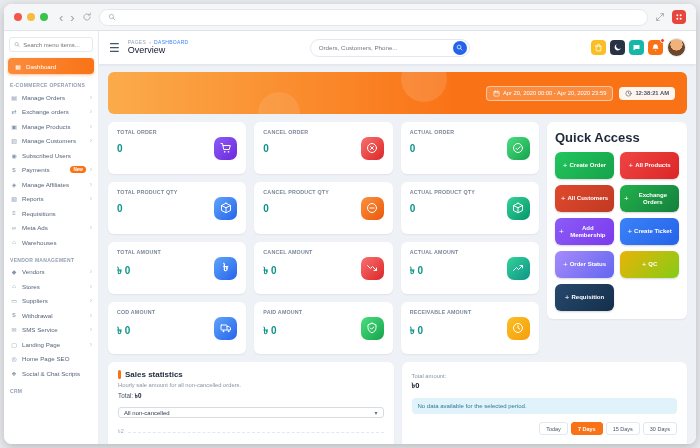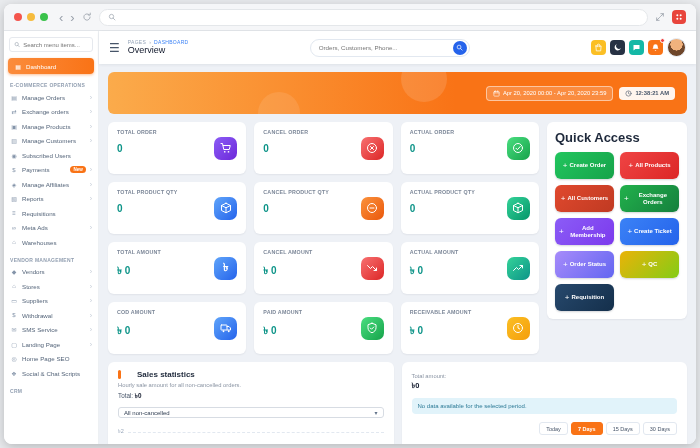--- a/index.html
+++ b/index.html
@@ -63,21 +63,21 @@
 .stat .ic{width:23px;height:23px;border-radius:7px;color:#fff;display:flex;align-items:center;justify-content:center;align-self:center;flex:0 0 23px}
 .stat .ic svg{width:12px;height:12px}
 .stat .ic .tg{font-size:11px;font-weight:bold}
 .quick{flex:0 0 140px;background:#fff;border-radius:6px;box-shadow:0 1px 2px rgba(16,24,40,.06);padding:8px;align-self:flex-start}
 .quick h3{font-size:13px;font-weight:bold;color:#1e293b;margin-bottom:7px}
 .qa{display:grid;grid-template-columns:1fr 1fr;gap:6px}
 .qa-btn{min-height:27px;border:none;border-radius:6px;color:#fff;font-size:6px;font-weight:bold;display:flex;align-items:center;justify-content:center;gap:2px;padding:3px 4px;text-align:center;line-height:1.15;cursor:pointer;font-family:inherit;box-shadow:0 1px 2px rgba(16,24,40,.18)}
 .qa-btn .plus{font-size:8px;font-weight:normal}
 .bottom{display:flex;gap:8px;margin-top:8px;flex:1;min-height:0}
 .bcard{flex:1;background:#fff;border-radius:6px 6px 0 0;box-shadow:0 1px 2px rgba(16,24,40,.06);padding:8px 10px;overflow:hidden;display:flex;flex-direction:column}
-.ct{display:flex;align-items:center;gap:16px;font-size:8px;font-weight:bold;color:#1e293b}
+.ct{display:flex;align-items:center;gap:4px;font-size:8px;font-weight:bold;color:#1e293b}
 .accent{width:3px;height:9px;background:#f97316;border-radius:2px;display:inline-block}
 .sub{font-size:5.8px;color:#8a94a3;margin-top:3px}
 .totrow{font-size:6.3px;color:#475569;margin-top:3px}
 .totrow b{color:#0f172a}
 .selectbox{margin-top:5px;height:15px;border:1px solid #d7dce3;border-radius:3px;display:flex;justify-content:space-between;align-items:center;padding:0 5px;font-size:6px;color:#334155;cursor:pointer;background:#fff}
 .selectbox .caret{color:#64748b;font-size:6px}
 .chart-stub{margin-top:10px;display:flex;align-items:center;gap:4px;color:#94a3b8;font-size:5.5px}
 .chart-stub .gline{flex:1;border-top:1px dashed #e2e8f0}
 .src-val{font-size:7.5px;font-weight:bold;color:#0f172a;margin-top:1px}
 .alert-info{margin-top:6px;background:#e1f3fa;color:#2c7a96;font-size:6px;padding:5px 6px;border-radius:4px}

